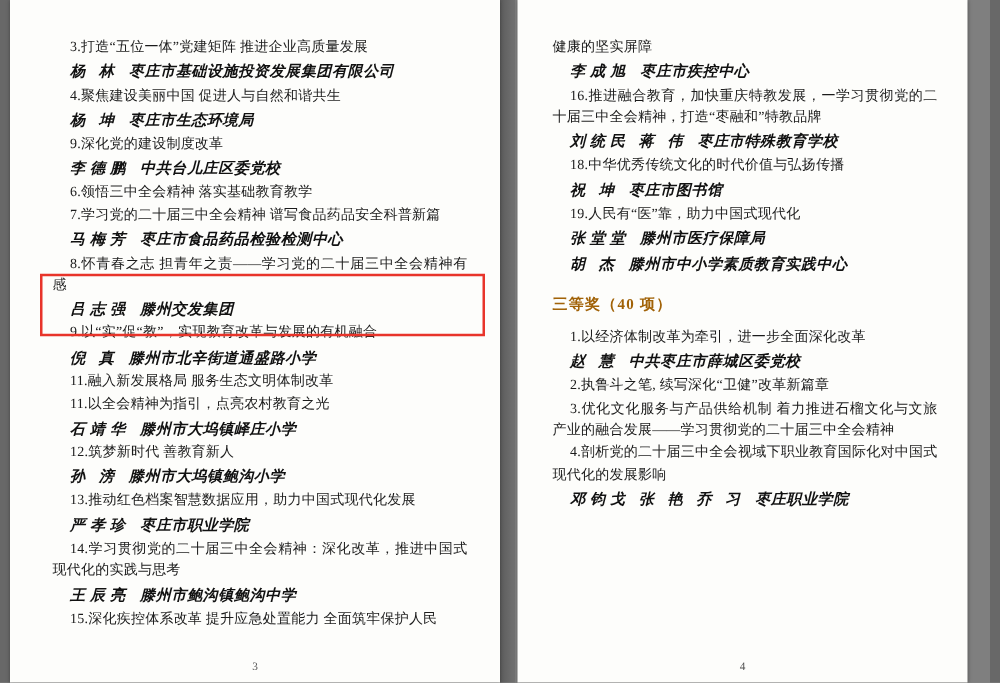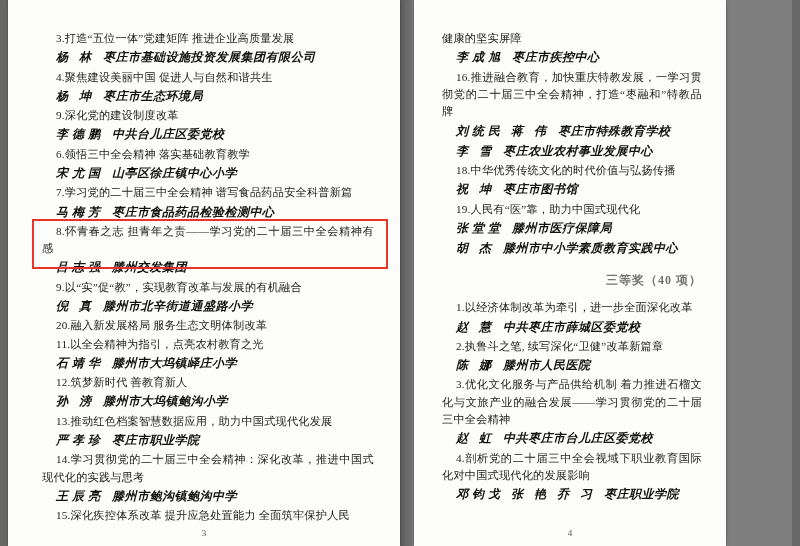--- a/index.html
+++ b/index.html
@@ -27,21 +27,21 @@
     overflow: hidden;
   }
   .page-left {
     width: 392px;
     height: 546px;
     margin-left: 8px;
     padding: 30px 26px 18px 34px;
     box-shadow: 0 0 3px rgba(0,0,0,0.35);
   }
   .page-right {
-    width: 312px;
+    width: 360px;
     height: 546px;
     margin-left: 14px;
     padding: 30px 24px 18px 28px;
     box-shadow: 0 0 3px rgba(0,0,0,0.35);
   }
   .col {
     position: relative;
   }
   .entry {
     font-size: 11.2px;
@@ -66,26 +66,26 @@
   }
   .author .name {
     letter-spacing: 4px;
     margin-right: 8px;
   }
   .author .org {
     font-weight: bold;
     letter-spacing: 0.5px;
   }
   .section-heading {
-    text-align: right;
+    text-align: left;
     font-size: 12px;
     font-weight: bold;
     letter-spacing: 1px;
     margin: 14px 0 10px 0;
-    color: #737373;
+    color: #a16207;
   }
   .highlight-box {
     position: absolute;
     border: 2.5px solid #e8342a;
     box-sizing: border-box;
     pointer-events: none;
     left: 24px;
     top: 219px;
     width: 356px;
     height: 50px;
@@ -130,32 +130,31 @@
       <div class="entry indent">3.打造“五位一体”党建矩阵 推进企业高质量发展</div>
       <div class="author"><span class="name">杨  林</span><span class="org">枣庄市基础设施投资发展集团有限公司</span></div>
 
       <div class="entry indent">4.聚焦建设美丽中国 促进人与自然和谐共生</div>
       <div class="author"><span class="name">杨  坤</span><span class="org">枣庄市生态环境局</span></div>
 
       <div class="entry indent">9.深化党的建设制度改革</div>
       <div class="author"><span class="name">李德鹏</span><span class="org">中共台儿庄区委党校</span></div>
 
       <div class="entry indent">6.领悟三中全会精神 落实基础教育教学</div>
-      <div class="author"><span class="name">宋尤国</span><span class="org">山亭区徐庄镇中心小学</span></div>
 
       <div class="entry indent">7.学习党的二十届三中全会精神 谱写食品药品安全科普新篇</div>
       <div class="author"><span class="name">马梅芳</span><span class="org">枣庄市食品药品检验检测中心</span></div>
 
       <div class="entry indent">8.怀青春之志 担青年之责——学习党的二十届三中全会精神有感</div>
       <div class="author"><span class="name">吕志强</span><span class="org">滕州交发集团</span></div>
 
       <div class="entry indent">9.以“实”促“教”，实现教育改革与发展的有机融合</div>
       <div class="author"><span class="name">倪  真</span><span class="org">滕州市北辛街道通盛路小学</span></div>
 
-      <div class="entry indent">20.融入新发展格局 服务生态文明体制改革</div>
+      <div class="entry indent">11.融入新发展格局 服务生态文明体制改革</div>
 
       <div class="entry indent">11.以全会精神为指引，点亮农村教育之光</div>
       <div class="author"><span class="name">石靖华</span><span class="org">滕州市大坞镇峄庄小学</span></div>
 
       <div class="entry indent">12.筑梦新时代  善教育新人</div>
       <div class="author"><span class="name">孙  滂</span><span class="org">滕州市大坞镇鲍沟小学</span></div>
 
       <div class="entry indent">13.推动红色档案智慧数据应用，助力中国式现代化发展</div>
       <div class="author"><span class="name">严孝珍</span><span class="org">枣庄市职业学院</span></div>
 
@@ -172,40 +171,37 @@
   <div class="gutter"></div>
 
   <div class="page page-right">
     <div class="col">
       <div class="entry">健康的坚实屏障</div>
       <div class="author"><span class="name">李成旭</span><span class="org">枣庄市疾控中心</span></div>
 
       <div class="entry indent">16.推进融合教育，加快重庆特教发展，一学习贯彻党的二十届三中全会精神，打造“枣融和”特教品牌</div>
       <div class="author"><span class="name">刘统民  蒋  伟</span><span class="org">枣庄市特殊教育学校</span></div>
 
-      <div class="author"><span class="name">李  雪</span><span class="org">枣庄农业农村事业发展中心</span></div>
 
       <div class="entry indent">18.中华优秀传统文化的时代价值与弘扬传播</div>
       <div class="author"><span class="name">祝  坤</span><span class="org">枣庄市图书馆</span></div>
 
       <div class="entry indent">19.人民有“医”靠，助力中国式现代化</div>
       <div class="author"><span class="name">张堂堂</span><span class="org">滕州市医疗保障局</span></div>
 
       <div class="author"><span class="name">胡  杰</span><span class="org">滕州市中小学素质教育实践中心</span></div>
 
       <div class="section-heading">三等奖（40 项）</div>
 
       <div class="entry indent">1.以经济体制改革为牵引，进一步全面深化改革</div>
       <div class="author"><span class="name">赵  慧</span><span class="org">中共枣庄市薛城区委党校</span></div>
 
       <div class="entry indent">2.执鲁斗之笔, 续写深化“卫健”改革新篇章</div>
-      <div class="author"><span class="name">陈  娜</span><span class="org">滕州市人民医院</span></div>
 
       <div class="entry indent">3.优化文化服务与产品供给机制 着力推进石榴文化与文旅产业的融合发展——学习贯彻党的二十届三中全会精神</div>
-      <div class="author"><span class="name">赵  虹</span><span class="org">中共枣庄市台儿庄区委党校</span></div>
 
       <div class="entry indent">4.剖析党的二十届三中全会视域下职业教育国际化对中国式现代化的发展影响</div>
       <div class="author"><span class="name">邓钧戈  张  艳  乔  习</span><span class="org">枣庄职业学院</span></div>
     </div>
 
     <div class="page-number">4</div>
   </div>
 
   <div class="edge-r"></div>
 </div>

